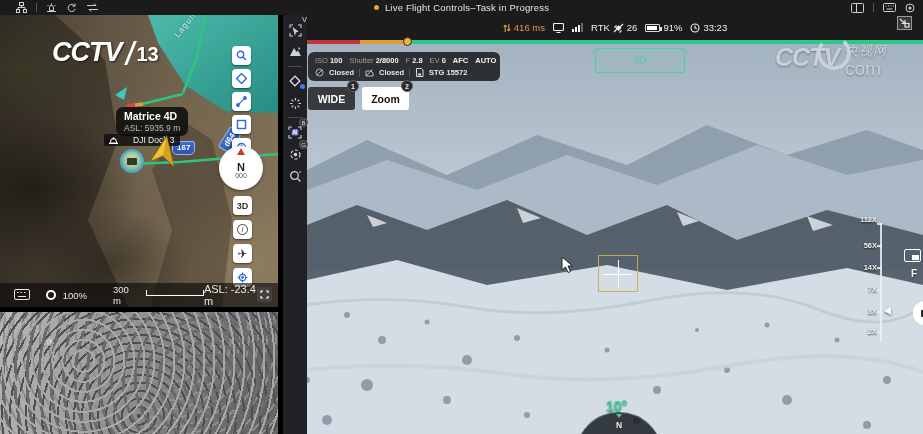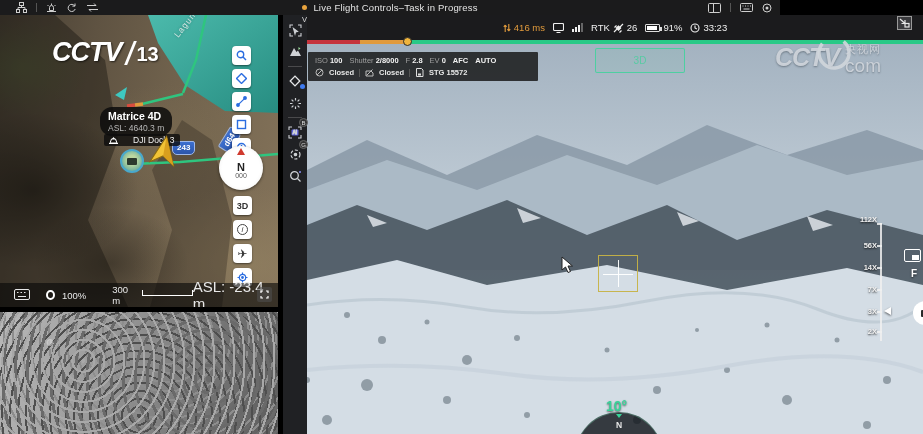--- a/index.html
+++ b/index.html
@@ -1,21 +1,21 @@
 <!DOCTYPE html>
 <html><head>
 <meta charset="utf-8">
 <style>
   * { margin:0; padding:0; box-sizing:border-box; }
   html,body { width:923px; height:434px; overflow:hidden; background:#000;
     font-family:"Liberation Sans", sans-serif; }
   body { position:relative; }
 
   
-  .titlebar { position:absolute; left:0; top:0; width:780px; height:15px;
+  .titlebar { position:absolute; left:0; top:0; width:923px; height:15px;
     background:#1b1b1c; display:flex; align-items:center; z-index:50; }
   .tb-left { position:absolute; left:16px; top:0; height:15px; display:flex; align-items:center; gap:9px; }
   .tb-right { position:absolute; right:8px; top:0; height:15px; display:flex; align-items:center; gap:9px; }
   .tb-center { margin:0 auto; display:flex; align-items:center; gap:6px; }
   .tb-title { color:#e4e4e4; font-size:9.5px; letter-spacing:.2px; }
   .tb-dot { width:5px; height:5px; border-radius:50%; background:#e8a33d; }
   .tb-divider { width:1px; height:9px; background:#555; }
   .ticon { display:flex; align-items:center; }
   .ticon svg { display:block; }
 
@@ -39,22 +39,22 @@
 
   .cctv-logo { position:absolute; left:52px; top:22px; color:#fff; z-index:6;
     text-shadow:1px 1px 2px rgba(0,0,0,.6); }
   .cctv-row { display:flex; align-items:baseline; }
   .cctv-main { font-size:27px; font-weight:bold; font-style:italic; letter-spacing:-1px; }
   .cctv-slash { width:3px; height:24px; background:#fff; transform:skewX(-22deg);
     margin:0 5px 0 7px; align-self:center; }
   .cctv-num { font-size:20px; font-weight:bold; }
   .cctv-sub { font-size:16px; font-weight:bold; letter-spacing:22px; margin:6px 0 0 28px; }
 
-  .drone-tooltip { position:absolute; left:100px; top:92px; background:rgba(12,12,12,.85);
-    border-radius:12px; padding:3px 8px; z-index:5; }
+  .drone-tooltip { position:absolute; left:116px; top:92px; background:rgba(12,12,12,.85);
+    border-radius:7px; padding:3px 8px; z-index:5; }
   .drone-tooltip .tt-name { color:#fff; font-size:10.5px; font-weight:bold; }
   .drone-tooltip .tt-asl { color:#b9b9b9; font-size:8.5px; margin-top:1px; }
   .dock-label { position:absolute; left:104px; top:119px; background:rgba(12,12,12,.8);
     border-radius:2px; padding:1px 5px; display:flex; align-items:center; gap:15px; z-index:5; }
   .dock-label span { color:#efefef; font-size:8.5px; }
 
   .shield { position:absolute; background:linear-gradient(#3c6fd0,#2b55aa); color:#fff;
     font-size:8px; font-weight:bold; padding:1px 4px 2px; border:1px solid #9db7e8;
     border-radius:2px 2px 5px 5px; z-index:4; }
   .shield1 { left:172px; top:126px; }
@@ -85,21 +85,21 @@
   .mbtn .plane { color:#333; font-size:12px; }
 
   .map-bottombar { position:absolute; left:0; top:268px; width:278px; height:24px;
     background:rgba(8,8,8,.62); z-index:8; display:flex; align-items:center; color:#e8e8e8; }
   .map-bottombar .kb { margin-left:14px; }
   .mb-ring { width:10px; height:10px; border:2px solid #fff; border-radius:50%; margin-left:16px; }
   .mb-zoom { font-size:9.5px; margin-left:7px; }
   .mb-scaletxt { font-size:9.5px; margin-left:26px; }
   .mb-scalebar { width:62px; height:6px; border-left:1.5px solid #fff; border-right:1.5px solid #fff;
     border-bottom:1.5px solid #fff; margin-left:8px; margin-top:-4px; }
-  .mb-asl { font-size:15px; margin-left:auto; margin-right:14px; }
+  .mb-asl { font-size:11px; margin-left:auto; margin-right:14px; }
   .mb-expand { position:absolute; right:6px; top:4px; width:15px; height:15px;
     background:rgba(80,80,80,.55); border-radius:2px; display:flex; align-items:center; justify-content:center; }
 
   
   .sub-video { position:absolute; left:0; top:312px; width:278px; height:122px;
     background:
       radial-gradient(circle at 18% 25%, rgba(230,230,230,.5) 0 3px, transparent 4px),
       repeating-radial-gradient(circle at 30% 40%, #a8a8a8 0 2px, transparent 2px 10px),
       repeating-radial-gradient(circle at 75% 55%, #6a6a6a 0 3px, transparent 3px 12px),
       repeating-radial-gradient(circle at 50% 85%, #4e4e4e 0 2px, transparent 2px 8px),
@@ -133,22 +133,22 @@
   .batt:after { content:""; position:absolute; right:-3px; top:2px; width:2px; height:4px; background:#ddd; }
 
   .progress { position:absolute; left:0; top:25px; width:616px; height:4px; background:#29c987; z-index:10; }
   .progress .seg-red { position:absolute; left:0; top:0; width:53px; height:4px; background:#c5333c; }
   .progress .seg-orange { position:absolute; left:53px; top:0; width:48px; height:4px; background:#e09a3c; }
   .progress .marker { position:absolute; left:96px; top:-3px; width:9px; height:9px; border-radius:50%;
     background:#f0b43c; border:1.5px solid #2a2a2a; z-index:11; }
 
   .cam-scene { position:absolute; left:0; top:25px; z-index:1; }
 
-  .cam-settings { position:absolute; left:1px; top:37px; width:230px; background:rgba(18,18,18,.82);
-    border-radius:1px; padding:4px 7px; z-index:12;text-align:center; }
+  .cam-settings { position:absolute; left:1px; top:37px; width:192px; background:rgba(18,18,18,.82);
+    border-radius:6px; padding:4px 7px; z-index:12;text-align:center; }
   .set-row1 { display:flex; gap:7px; color:#f2f2f2; font-size:7.5px; white-space:nowrap; }
   .set-row1 .lbl { color:#9f9f9f; margin-right:2px; }
   .set-row2 { display:flex; align-items:center; gap:5px; color:#e8e8e8; font-size:7.5px;
     font-weight:bold; margin-top:3px; }
   .set-sep { width:1px; height:8px; background:#555; }
 
   .mode-box { position:absolute; left:288px; top:33px; width:90px; height:25px;
     border:1px solid rgba(64,210,155,.85); border-radius:2px; background:rgba(64,210,155,.07);
     display:flex; align-items:center; justify-content:center; z-index:12; }
   .mode-box span { color:#3bd398; font-size:10px; opacity:.7; }
@@ -161,21 +161,21 @@
   .lens-badge { position:absolute; right:-4px; top:-7px; width:12px; height:12px; border-radius:50%;
     background:#2a2a2c; border:1px solid #606062; color:#eee; font-size:7px; display:flex;
     align-items:center; justify-content:center; }
 
   .watermark { position:absolute; left:468px; top:27px; z-index:12; color:rgba(208,214,220,.92);
     text-shadow:0 1px 2px rgba(40,50,60,.45); }
   .wm-row { display:flex; align-items:flex-start; }
   .wm-cctv { font-size:25px; font-weight:bold; font-style:italic; letter-spacing:-1px; line-height:30px; }
   .wm-ring { position:absolute; left:38px; top:-9px; }
   .wm-stack { margin-left:6px; display:flex; flex-direction:column; align-items:flex-start; }
-  .wm-cn { font-size:11px; letter-spacing:1px; }
+  .wm-cn { font-size:13px; letter-spacing:1px;font-style:italic; }
   .wm-com { font-size:19px; line-height:17px; }
 
   .zoomscale { position:absolute; left:540px; top:200px; z-index:12; }
   .zs-line { position:absolute; left:33px; top:8px; width:1.5px; height:118px; background:rgba(240,240,240,.85); }
   .zs-item { position:absolute; left:0; width:30px; text-align:right; color:#f2f2f2; font-size:7.5px;
     font-weight:bold; text-shadow:0 1px 2px rgba(0,0,0,.8); }
   .zs-tick { position:absolute; left:30px; width:5px; height:1.5px; background:rgba(240,240,240,.85); }
   .zs-pointer { position:absolute; left:37px; top:92px; width:0; height:0;
     border-top:4px solid transparent; border-bottom:4px solid transparent; border-right:7px solid #fff;
     filter:drop-shadow(0 1px 1px rgba(0,0,0,.6)); }
@@ -321,35 +321,35 @@
   <div class="cctv-logo">
     <div class="cctv-row">
       <span class="cctv-main">CCTV</span>
       <span class="cctv-slash"></span>
       <span class="cctv-num">13</span>
     </div>
   </div>
 
   <div class="drone-tooltip">
     <div class="tt-name">Matrice 4D</div>
-    <div class="tt-asl">ASL: 4640.3 m</div>
+    <div class="tt-asl">ASL: 5935.9 m</div>
   </div>
 
   <div class="dock-label">
     <svg width="9" height="8" viewBox="0 0 9 8">
       <g fill="#fff">
           <path d="M0 7 h9 v1 h-9 z"></path>
           <path d="M1 7 l1.5-4 h4 L8 7 Z" fill="none" stroke="#fff"></path>
           <path d="M3 3 l1.5-2 1.5 2 z"></path>
         </g>
     </svg>
     <span>DJI Dock 3</span>
   </div>
 
-  <div class="shield shield1">243</div>
+  <div class="shield shield1">167</div>
   <div class="shield shield2">d64</div>
 
   <div class="dock-marker">
       <i></i>
     </div>
   <div class="drone-arrow">
     <svg width="28" height="32" viewBox="0 0 28 32" style="transform:rotate(10deg)">
       <path d="M14 1 L26 29 L14 21 L2 29 Z" fill="#f2c336" stroke="#8a6a10" stroke-width="1"></path>
       <path d="M14 1 L26 29 L14 21 Z" fill="#d89f1e"></path>
     </svg>
@@ -645,20 +645,30 @@
           </g>
         </svg>
       <span>STG 15572</span>
     </div>
   </div>
 
   <div class="mode-box">
     <span>3D</span>
   </div>
 
+  <div class="lens-btns">
+    <div class="lens-btn lens-wide">
+      <span>WIDE</span>
+      <span class="lens-badge">1</span>
+    </div>
+    <div class="lens-btn lens-zoom">
+      <span>Zoom</span>
+      <span class="lens-badge">2</span>
+    </div>
+  </div>
 
   <div class="watermark">
     <svg class="wm-ring" width="42" height="40" viewBox="0 0 42 40">
       <circle cx="21" cy="20" r="15" stroke="rgba(208,214,220,.9)" stroke-width="3.5" fill="none" stroke-dasharray="70 25" transform="rotate(-50 21 20)"></circle>
     </svg>
     <div class="wm-row">
       <span class="wm-cctv">CCTV</span>
       <span class="wm-stack">
         <span class="wm-cn">央视网</span>
         <span class="wm-com">com</span>

